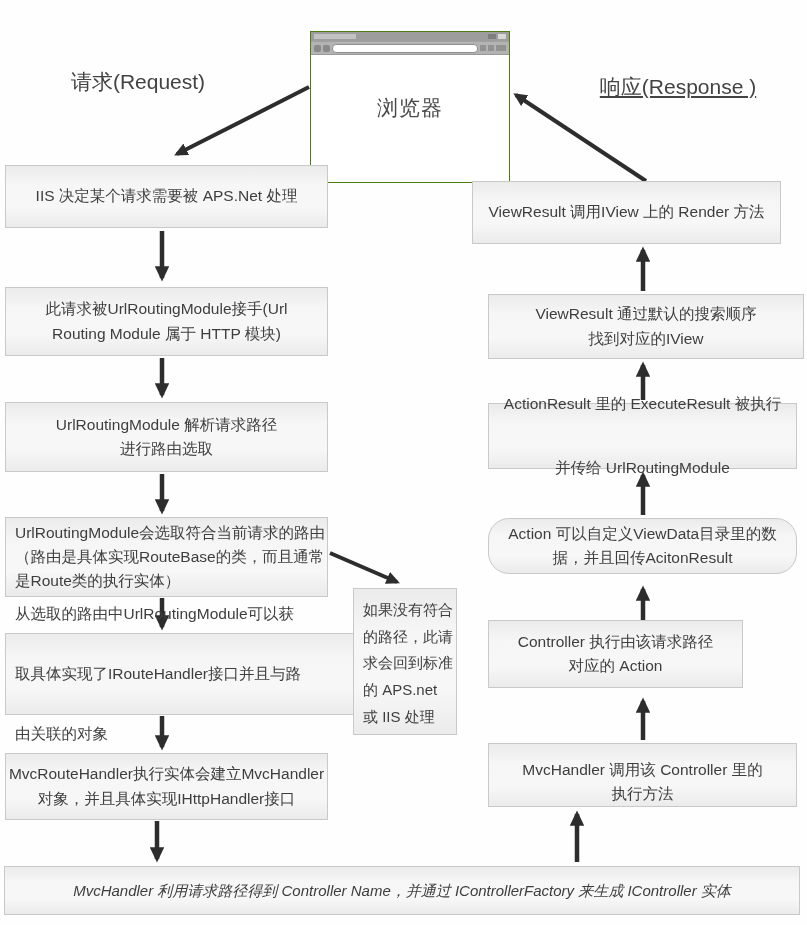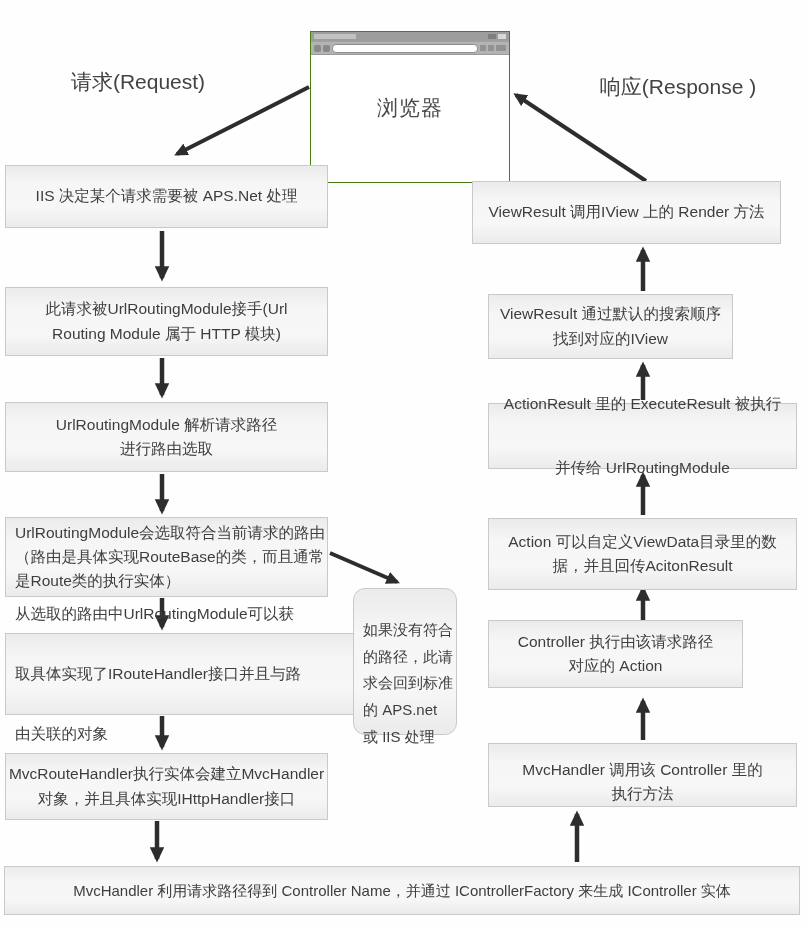--- a/index.html
+++ b/index.html
@@ -22,34 +22,34 @@
   .box .ln { white-space:nowrap; }
   .box.la { align-items:flex-start; text-align:right; padding-left:9px; padding-right:4px; }
 
   #l1 { left:5px;  top:165px; width:323px; height:63px; }
   #l2 { left:5px;  top:287px; width:323px; height:69px; }
   #l3 { left:5px;  top:402px; width:323px; height:70px; }
   #l4 { left:5px;  top:517px; width:323px; height:80px; }
   #l5 { left:5px;  top:633px; width:369px; height:82px;gap:36px; }
   #l6 { left:5px;  top:753px; width:323px; height:67px; }
   #r1 { left:472px; top:181px; width:309px; height:63px; }
-  #r2 { left:488px; top:294px; width:245px; height:65px;text-align:center; }
+  #r2 { left:488px; top:294px; width:316px; height:65px;text-align:center; }
   #r3 { left:488px; top:403px; width:309px; height:66px;gap:40px; }
-  #r4 { left:488px; top:518px; width:309px; height:72px; }
+  #r4 { left:488px; top:518px; width:309px; height:56px;border-radius:21px; }
   #r5 { left:488px; top:620px; width:255px; height:68px;text-align:center; }
   #r6 { left:488px; top:743px; width:309px; height:64px;justify-content:flex-end; }
-  #note   { left:353px; top:588px; width:104px; height:147px; justify-content:flex-start; padding-top:28px; line-height:1.78; font-size:15px;border-radius:12px;}
-  #bottom { left:4px;  top:866px; width:796px; height:49px; font-size:15px; }
+  #note   { left:353px; top:588px; width:104px; height:147px; justify-content:flex-start; padding-top:8px; line-height:1.78; font-size:15px;}
+  #bottom { left:4px;  top:866px; width:796px; height:49px; font-size:15px;font-style:italic; }
 
   
   .stage-label {
     position:absolute; z-index:2; font-size:21px; color:#434343; text-align:center;
   }
   #lbl-request  { left:58px;  top:68px; width:160px; }
-  #lbl-response { left:583px; top:73px; width:190px; }
+  #lbl-response { left:583px; top:73px; width:190px;text-decoration:underline; }
 
   
   .browser {
     position:absolute; left:310px; top:3px; width:200px; height:152px; z-index:2;
     box-sizing:border-box; border:1px solid #4d7c0f; background:#ffffff;
     display:flex; flex-direction:column;margin-top:28px;
   }
   .b-titlebar {
     height:9px; background:#9d9d9d; display:flex; align-items:center;
     padding:0 3px; gap:2px; flex:0 0 auto;

